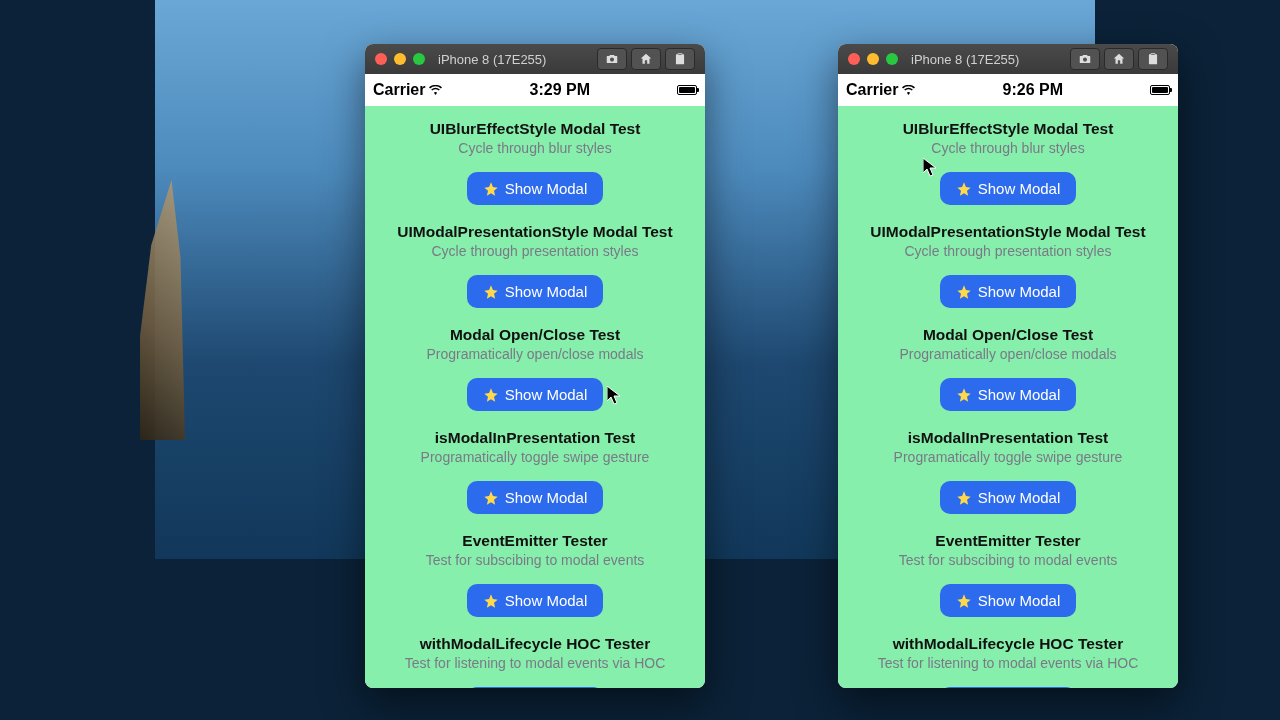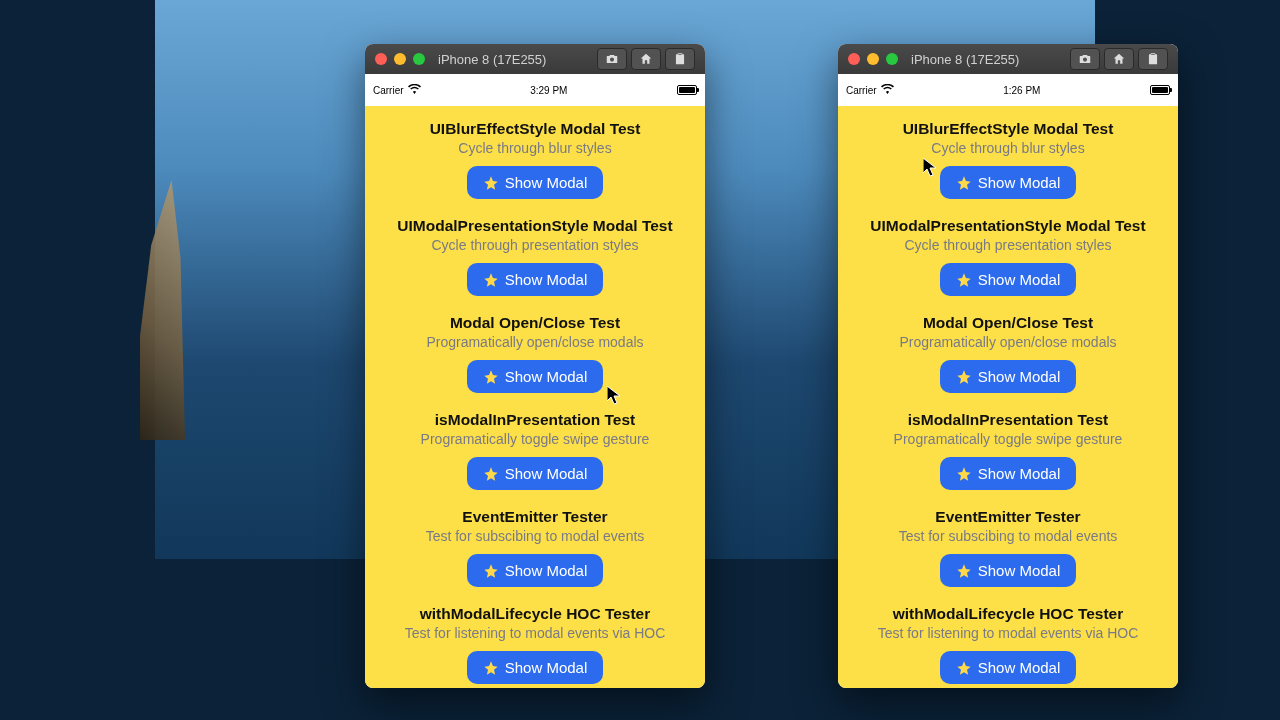--- a/index.html
+++ b/index.html
@@ -47,39 +47,39 @@
   .tl-btn {
     width:30px; height:22px; background:#525252; border:1px solid #2a2a2a;
     border-radius:4px; display:flex; align-items:center; justify-content:center;
     color:#ddd;
   }
   .tl-btn svg { width:14px; height:14px; fill:#ddd; }
 
   .statusbar {
     height:20px; background:#fff;
     display:flex; align-items:center; justify-content:space-between;
-    padding:16px 8px; font-size:10px; color:#000; font-weight:400;
+    padding:16px 8px; font-size:16px; color:#000; font-weight:700;
   }
   .sb-left,.sb-right{display:flex;align-items:center;gap:4px;}
   .wifi-icon{display:inline-block;}
   .battery { width:20px; height:10px; border:1.3px solid #000; border-radius:2px; position:relative;}
   .battery::after{content:"";position:absolute;right:-3px;top:2px;width:2px;height:4px;background:#000;border-radius:0 1px 1px 0;}
   .battery-fill{position:absolute;left:1px;top:1px;bottom:1px;right:1px;background:#000;border-radius:1px;}
 
   .app-content {
     height: 582px;
     overflow:hidden;
-    background:#fde047;
+    background:#86efac;
     padding-top:6px;
   }
   .card { text-align:center; padding:8px 12px 10px; }
   .card-title { font-size:15.5px; font-weight:700; color:#111; }
   .card-sub { font-size:14px; color:#7a7a86; margin-top:2px; }
   .modal-btn {
-    margin-top:10px;
+    margin-top:16px;
     display:inline-flex; align-items:center; gap:6px;
     background:#2c6bed; color:#fff;
     border:none; border-radius:10px;
     padding:8px 16px;
     font-size:15px; font-weight:500;
     cursor:pointer;
     text-align:right;
   }
   .star-icon{ width:16px;height:16px;fill:#ffd94a; }
 
@@ -224,21 +224,21 @@
       </div>
     </div>
 
     <div class="statusbar">
       <div class="sb-left">
         <span>Carrier</span>
         <span class="wifi-icon"><svg width="13" height="10" viewBox="0 0 24 18">
               <path d="M12 18l-3-4a5 5 0 0 1 6 0zM4 8a13 13 0 0 1 16 0l-2 2a10 10 0 0 0-12 0zM0 4a18 18 0 0 1 24 0l-2 2a15 15 0 0 0-20 0z" fill="#000"></path>
             </svg></span>
       </div>
-      <span>1:26 PM</span>
+      <span>9:26 PM</span>
       <div class="sb-right">
         <span class="battery">
             <span class="battery-fill"></span>
           </span>
       </div>
     </div>
 
     <div class="app-content">
       <div class="card">
         <div class="card-title">UIBlurEffectStyle Modal Test</div>

